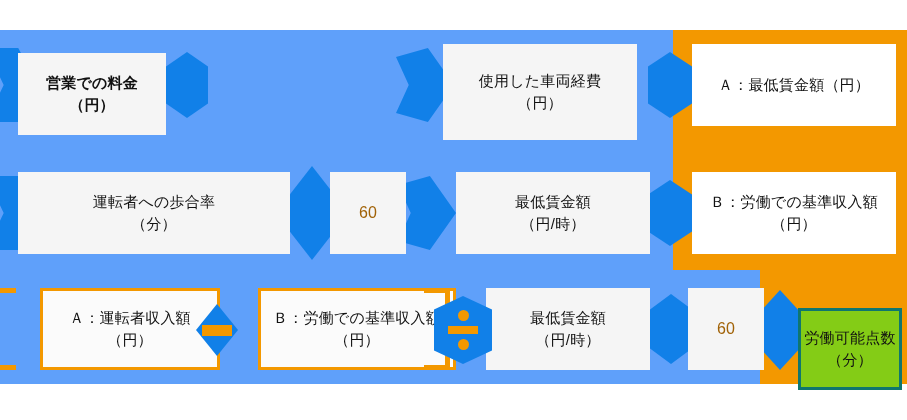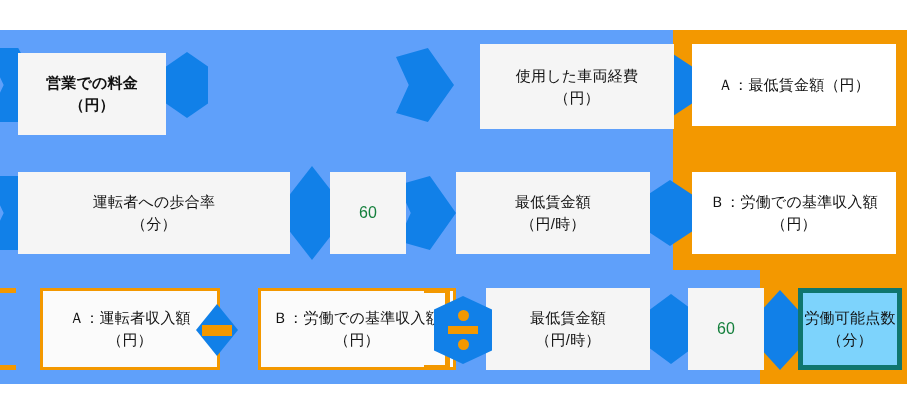--- a/index.html
+++ b/index.html
@@ -36,23 +36,23 @@
     text-align:center;
     color:#111111;
     font-size:15px;
     line-height:1.45;
     letter-spacing:.2px;
     white-space:pre-line;
     z-index:6;
   }
   .box.white{background:#ffffff;}
   .box.b-orange{border:3px solid #f39800;background:#fbfbfb;margin-left:26px;}
-  .box.b-red{border:5px solid #0f766e;background:#7dd3fc;}
+  .box.b-red{border:3px solid #0f766e;background:#84cc16;margin-top:20px;}
   .box.num{
-    color:#15803d;
+    color:#a16207;
     font-size:16px;
     background:#f5f5f5;
   }
 
   
   .chev{
     position:absolute;
     background:#1180e8;
     z-index:4;
   }
@@ -133,21 +133,21 @@
   <div class="chev edge" style="left:-14px;top:48px;width:52px;height:74px;"></div>
 
   <div class="box" style="left:18px;top:53px;width:148px;height:82px;font-weight:bold;">営業での料金
 （円）</div>
 
   <div class="chev hex" style="left:166px;top:52px;width:42px;height:66px;"></div>
 
 
   <div class="chev arrow" style="left:396px;top:48px;width:58px;height:74px;"></div>
 
-  <div class="box" style="left:480px;top:44px;width:194px;height:85px;">使用した車両経費
+  <div class="box" style="left:443px;top:44px;width:194px;height:96px;">使用した車両経費
 （円）</div>
 
   <div class="chev hex" style="left:648px;top:52px;width:44px;height:66px;"></div>
 
   <div class="box white" style="left:692px;top:44px;width:204px;height:82px;">Ａ：最低賃金額（円）</div>
 
   <div class="chev edge" style="left:-14px;top:176px;width:52px;height:74px;"></div>
 
   <div class="box" style="left:18px;top:172px;width:272px;height:82px;">運転者への歩合率
 （分）</div>

